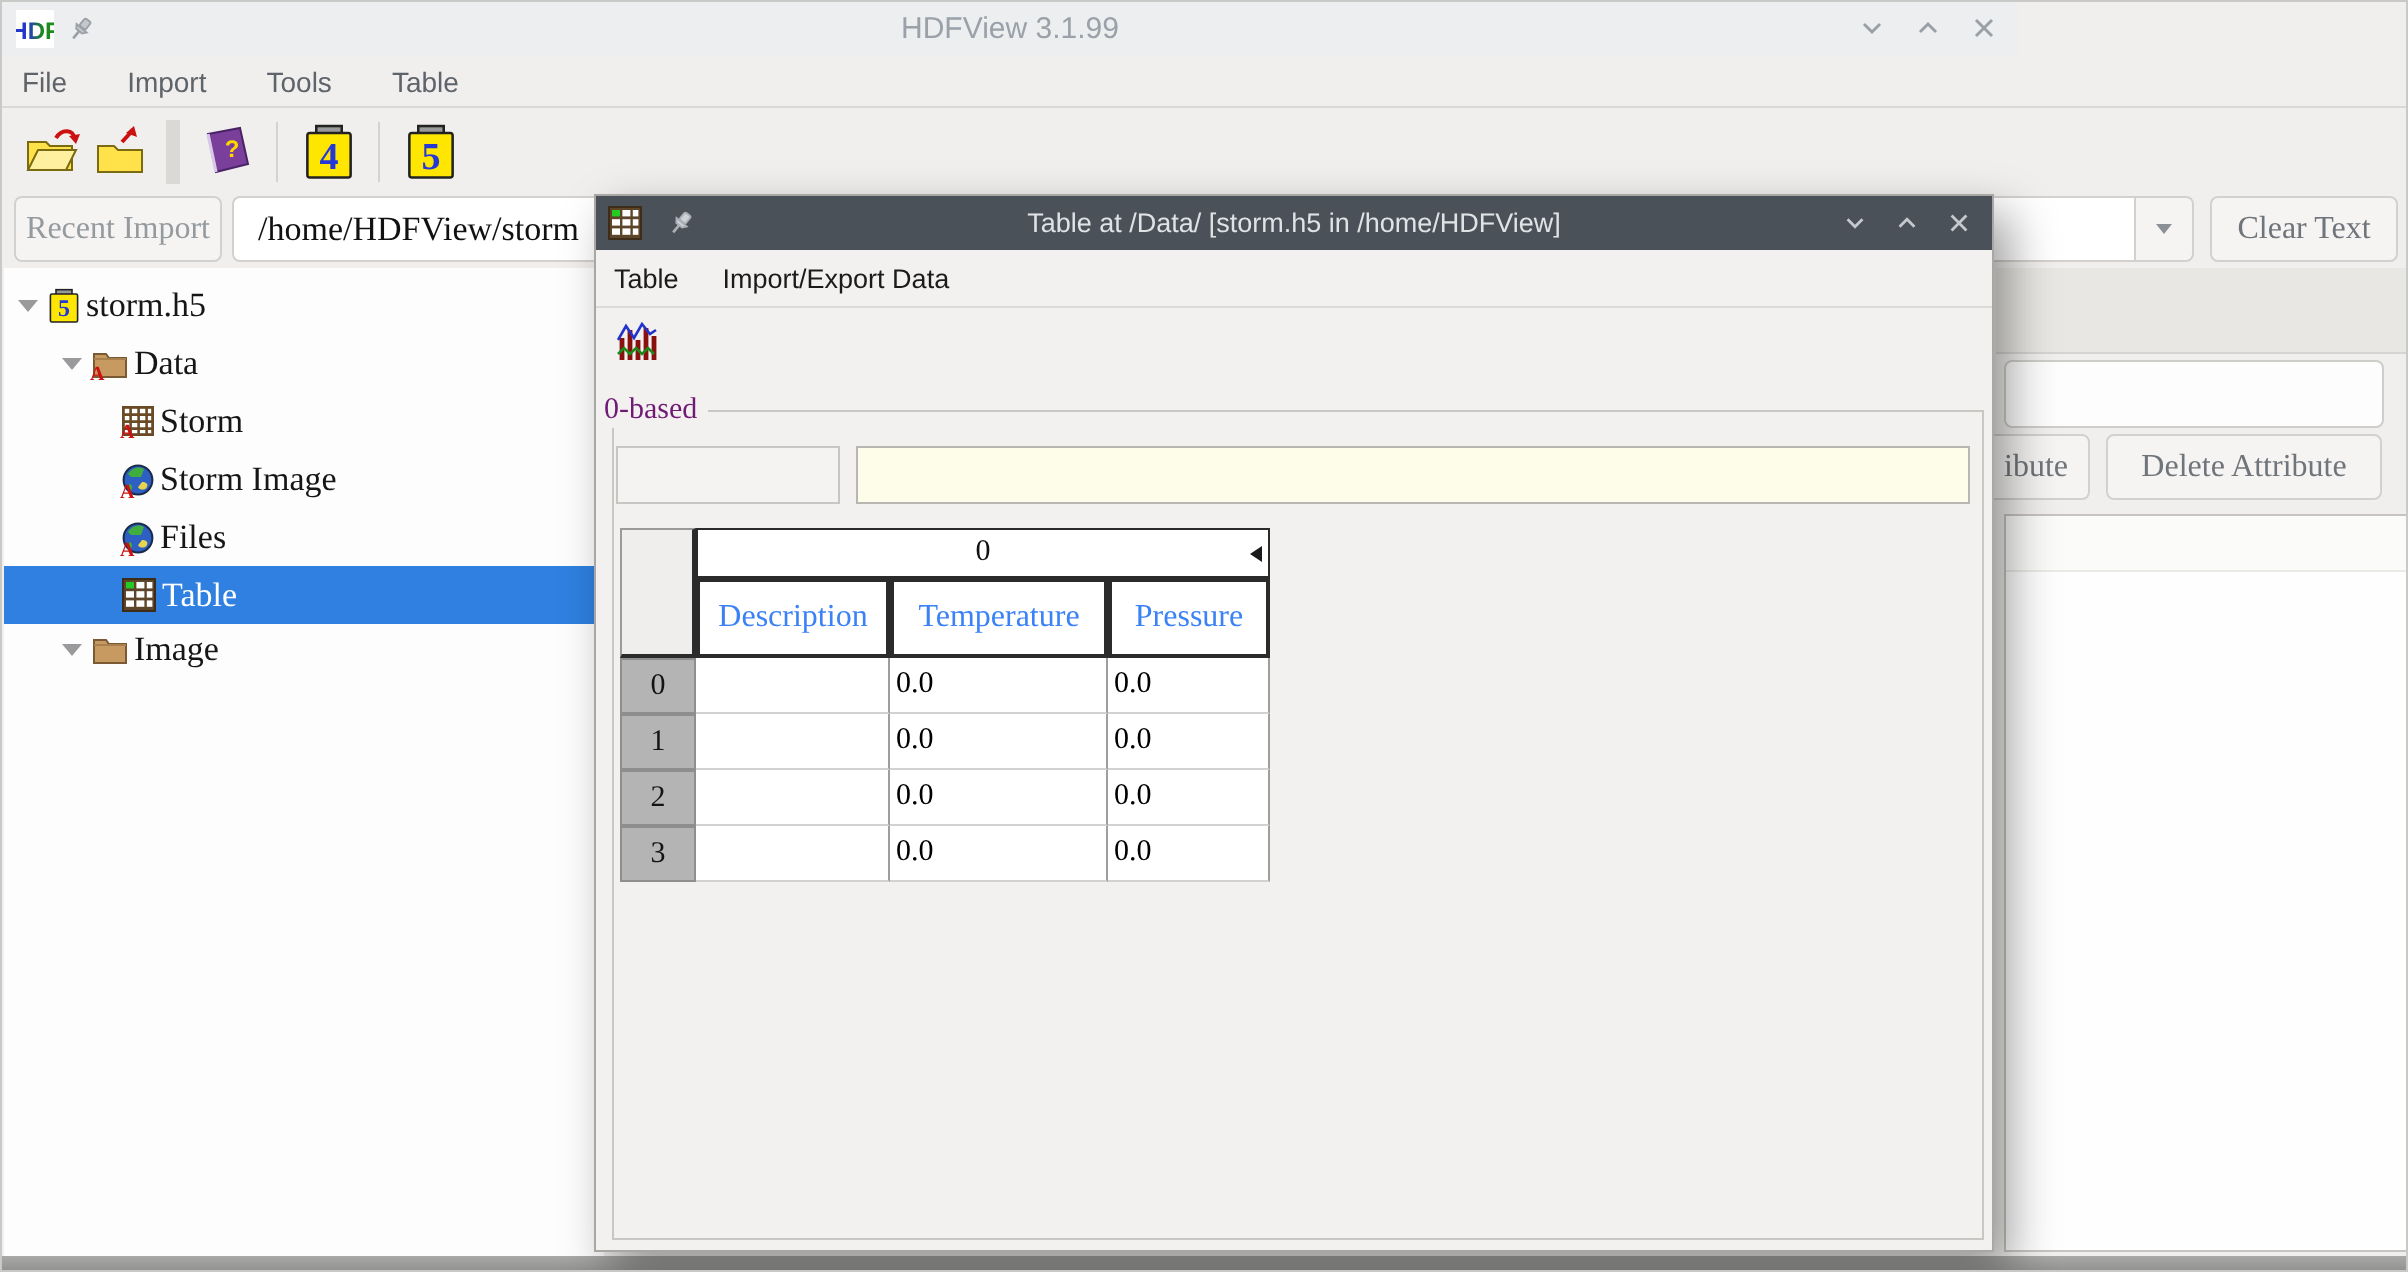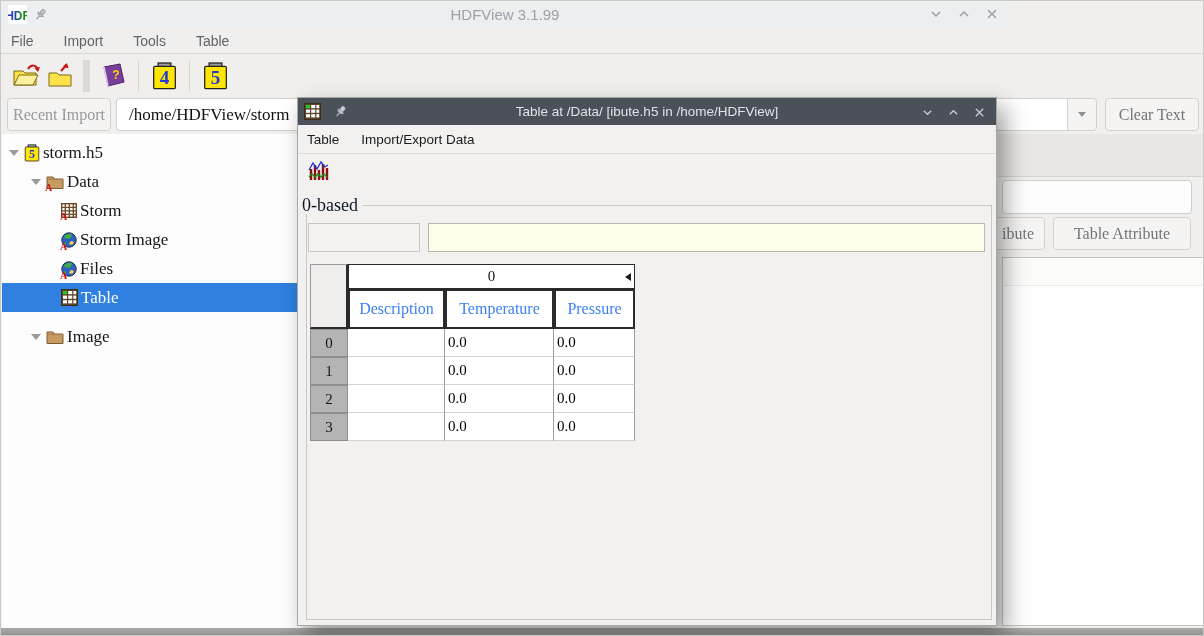--- a/index.html
+++ b/index.html
@@ -67,21 +67,21 @@
   .dlg-titlebar { left:0; top:0; width:100%; height:27px; background:#4a5158; display:flex; align-items:center; }
   .dlg-title { position:absolute; left:0; width:100%; text-align:center; color:#dfe3e6; font-size:13.5px; }
   .dlg-controls { position:absolute; right:10px; top:7px; display:flex; gap:13px; }
   .dlg-menubar { left:0; top:27px; width:100%; height:29px; display:flex; align-items:center;
                  padding-left:9px; gap:22px; border-bottom:1px solid #dcdad7; }
   .dlg-menu-item { color:#1b1b1b; font-size:13.5px; }
   .dlg-toolbar { left:10px; top:62px; }
 
   .fieldset { left:8px; top:107px; width:686px; height:415px; border:1px solid #c9c7c4; }
   .legend { left:4px; top:98px; height:18px; line-height:18px; background:#f2f1ef; padding-right:5px;
-            font-size:18px; color:#0f172a; }
+            font-size:15px; color:#701a75; }
   .cellref-field { left:10px; top:125px; width:112px; height:29px; background:#f4f3f1; border:1px solid #c8c6c3; }
   .cellval-field { left:130px; top:125px; width:557px; height:29px; background:#fdfdea; border:1px solid #b9b7b1; }
 
   
   .tcell { position:absolute; font-family:"Liberation Serif","DejaVu Serif",serif; }
   .corner { left:12px; top:166px; width:38px; height:65px; background:#efeeec;
             border:1px solid #9a9a9a; border-right:2px solid #2b2b2b; border-bottom:2px solid #2b2b2b; }
   .spanhdr { left:50px; top:166px; width:287px; height:25px; background:#fff; border:1px solid #2b2b2b;
              text-align:center; line-height:23px; font-size:15px; color:#111; }
   .spanhdr-tri { position:absolute; right:3px; top:8px; width:0; height:0;
@@ -272,37 +272,37 @@
           <rect x="7.2" y="6.6" width="4" height="3.2" fill="#fff"></rect>
           <rect x="12.4" y="6.6" width="2.8" height="3.2" fill="#fff"></rect>
         <rect x="2" y="11.2" width="4" height="3.2" fill="#fff"></rect>
           <rect x="7.2" y="11.2" width="4" height="3.2" fill="#fff"></rect>
           <rect x="12.4" y="11.2" width="2.8" height="3.2" fill="#fff"></rect>
       </svg>
     </span>
     <span class="tlabel">Table</span>
   </div>
 
-  <div class="tree-item" style="top:188px;text-align:right;">
+  <div class="tree-item" style="top:176px;text-align:right;">
     <span style="margin-left:29px;" class="twisty"></span>
     <span class="iconwrap" style="margin-left:5px;">
       <svg width="18" height="14" viewBox="0 0 18 14">
         <path d="M1 2 h6 l1.5 2 H17 v9.5 H1 z" fill="#c79a62" stroke="#7a5a33"></path>
         <path d="M1 4.5 h16" stroke="#a87f4d"></path>
       </svg>
     </span>
     <span class="tlabel">Image</span>
   </div>
 
 </div>
 
 <div class="abs attr-strip"></div>
 <div class="abs attr-field"></div>
 <div class="abs btn serif trunc-btn">ibute</div>
-<div class="abs btn serif delete-btn">Table Attribute</div>
+<div class="abs btn serif delete-btn">Delete Attribute</div>
 <div class="abs attr-table">
   <div class="attr-table-hdr"></div>
 </div>
 
 <div class="abs bottom-strip"></div>
 
 <div class="abs dialog">
 
   <div class="abs dlg-titlebar">
     <span style="margin-left:6px; display:inline-flex;">
@@ -321,21 +321,21 @@
     </span>
     <span style="margin-left:12px; display:inline-flex;">
       <svg width="15" height="15" viewBox="0 0 16 16">
         <g transform="rotate(40 8 8)" stroke="#aab0b6" fill="#cdd2d6">
           <rect x="6" y="2" width="4" height="5" rx="1"></rect>
           <path d="M4.5 7.5 h7 l-1.5 2 h-4 z"></path>
           <line x1="8" y1="9.5" x2="8" y2="14.5" stroke-width="1.4"></line>
         </g>
       </svg>
     </span>
-    <span class="dlg-title">Table at /Data/ [ibute.h5 in /home/HDFView]</span>
+    <span class="dlg-title">Table at /Data/ [storm.h5 in /home/HDFView]</span>
     <span class="dlg-controls">
       <span>
         <svg width="13" height="13" viewBox="0 0 14 14">
             <polyline points="3,5 7,9 11,5" fill="none" stroke="#c3c9ce" stroke-width="1.5"></polyline>
           </svg>
       </span>
       <span>
         <svg width="13" height="13" viewBox="0 0 14 14">
             <polyline points="3,9 7,5 11,9" fill="none" stroke="#c3c9ce" stroke-width="1.5"></polyline>
           </svg>

